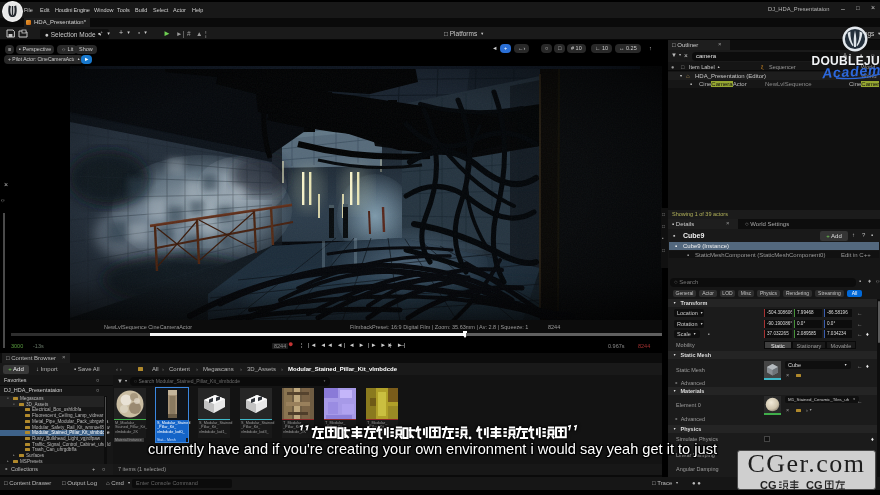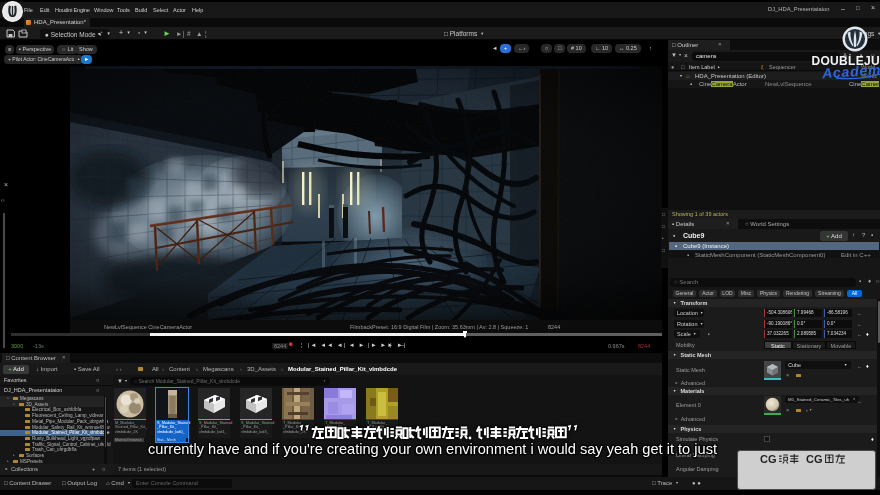--- a/index.html
+++ b/index.html
@@ -881,20 +881,21 @@
           </g>
       <g transform="translate(256,2.5) scale(1.38)">
             <use href="#k1"></use>
           </g>
       <path d="M270,3.5 l2.2,-0.6 l-1,4.4 M276,3.5 l2.2,-0.6 l-1,4.4" stroke="#fff" fill="none"></path>
       </g>
       </svg>
     <div class="abs" style="left:148px;top:20px;width:600px;text-align:left;font-size:14.6px;color:#fff;text-shadow:0 0 2px #000,1px 1px 1px #000,-1px -1px 1px #000,1px -1px 1px #000,-1px 1px 1px #000;white-space:nowrap;">currently have and if you're creating your own environment i would say yeah get it to just</div>
   </div>
   <div class="abs" id="cgerbox">
+    <div style="font-family:'Liberation Serif',serif;font-size:26px;color:#1d1d1d;line-height:26px;letter-spacing:1.5px;">CGer.com</div>
     <svg width="130" height="13" viewBox="0 0 130 13" style="margin-top:-1px;">
       <g color="#222" stroke-width="1">
         <text x="18" y="10.5" font-size="11" font-weight="bold" fill="#222" font-family="Liberation Sans">CG</text>
         <g transform="translate(36,1.5) scale(1.05)">
             <use href="#k5"></use>
           </g>
         <g transform="translate(47,1.5) scale(1.05)">
             <use href="#k2"></use>
           </g>
         <text x="64" y="10.5" font-size="11" font-weight="bold" fill="#222" font-family="Liberation Sans">CG</text>

